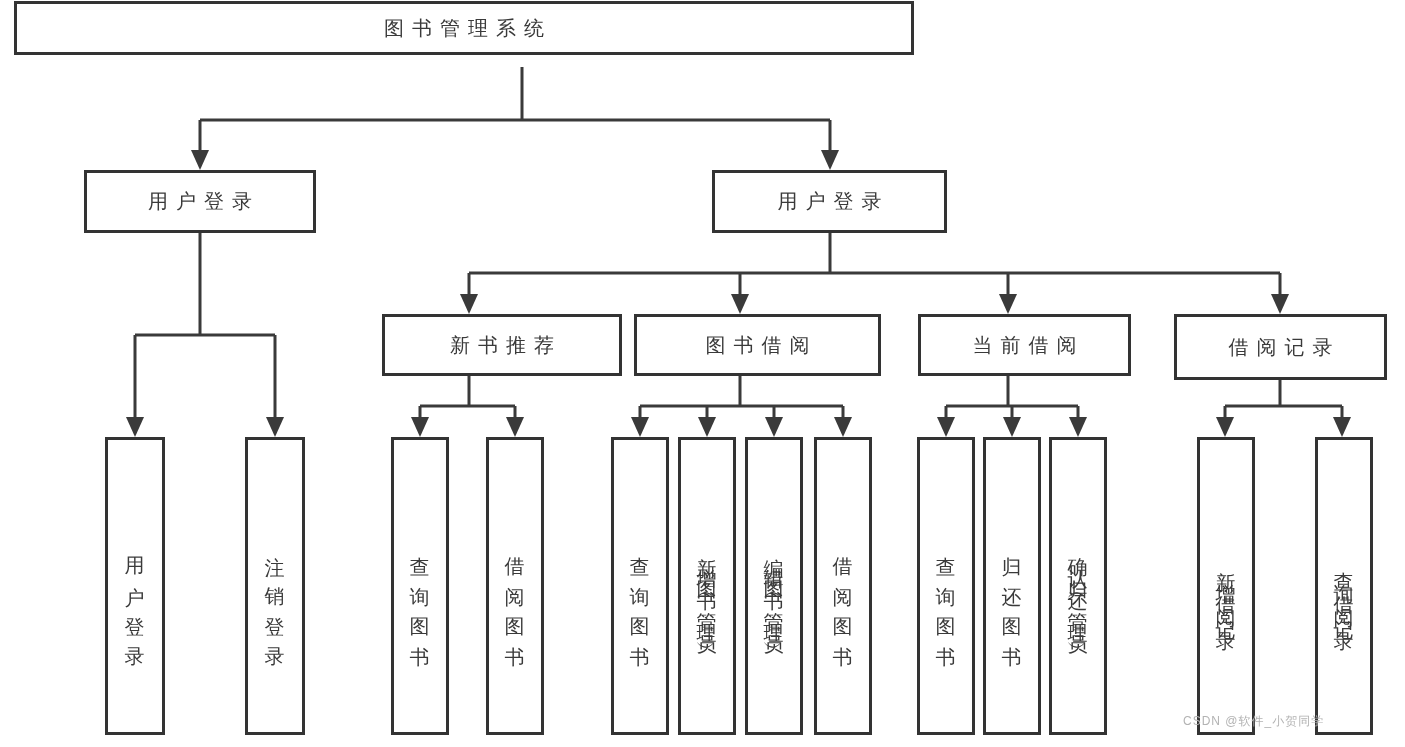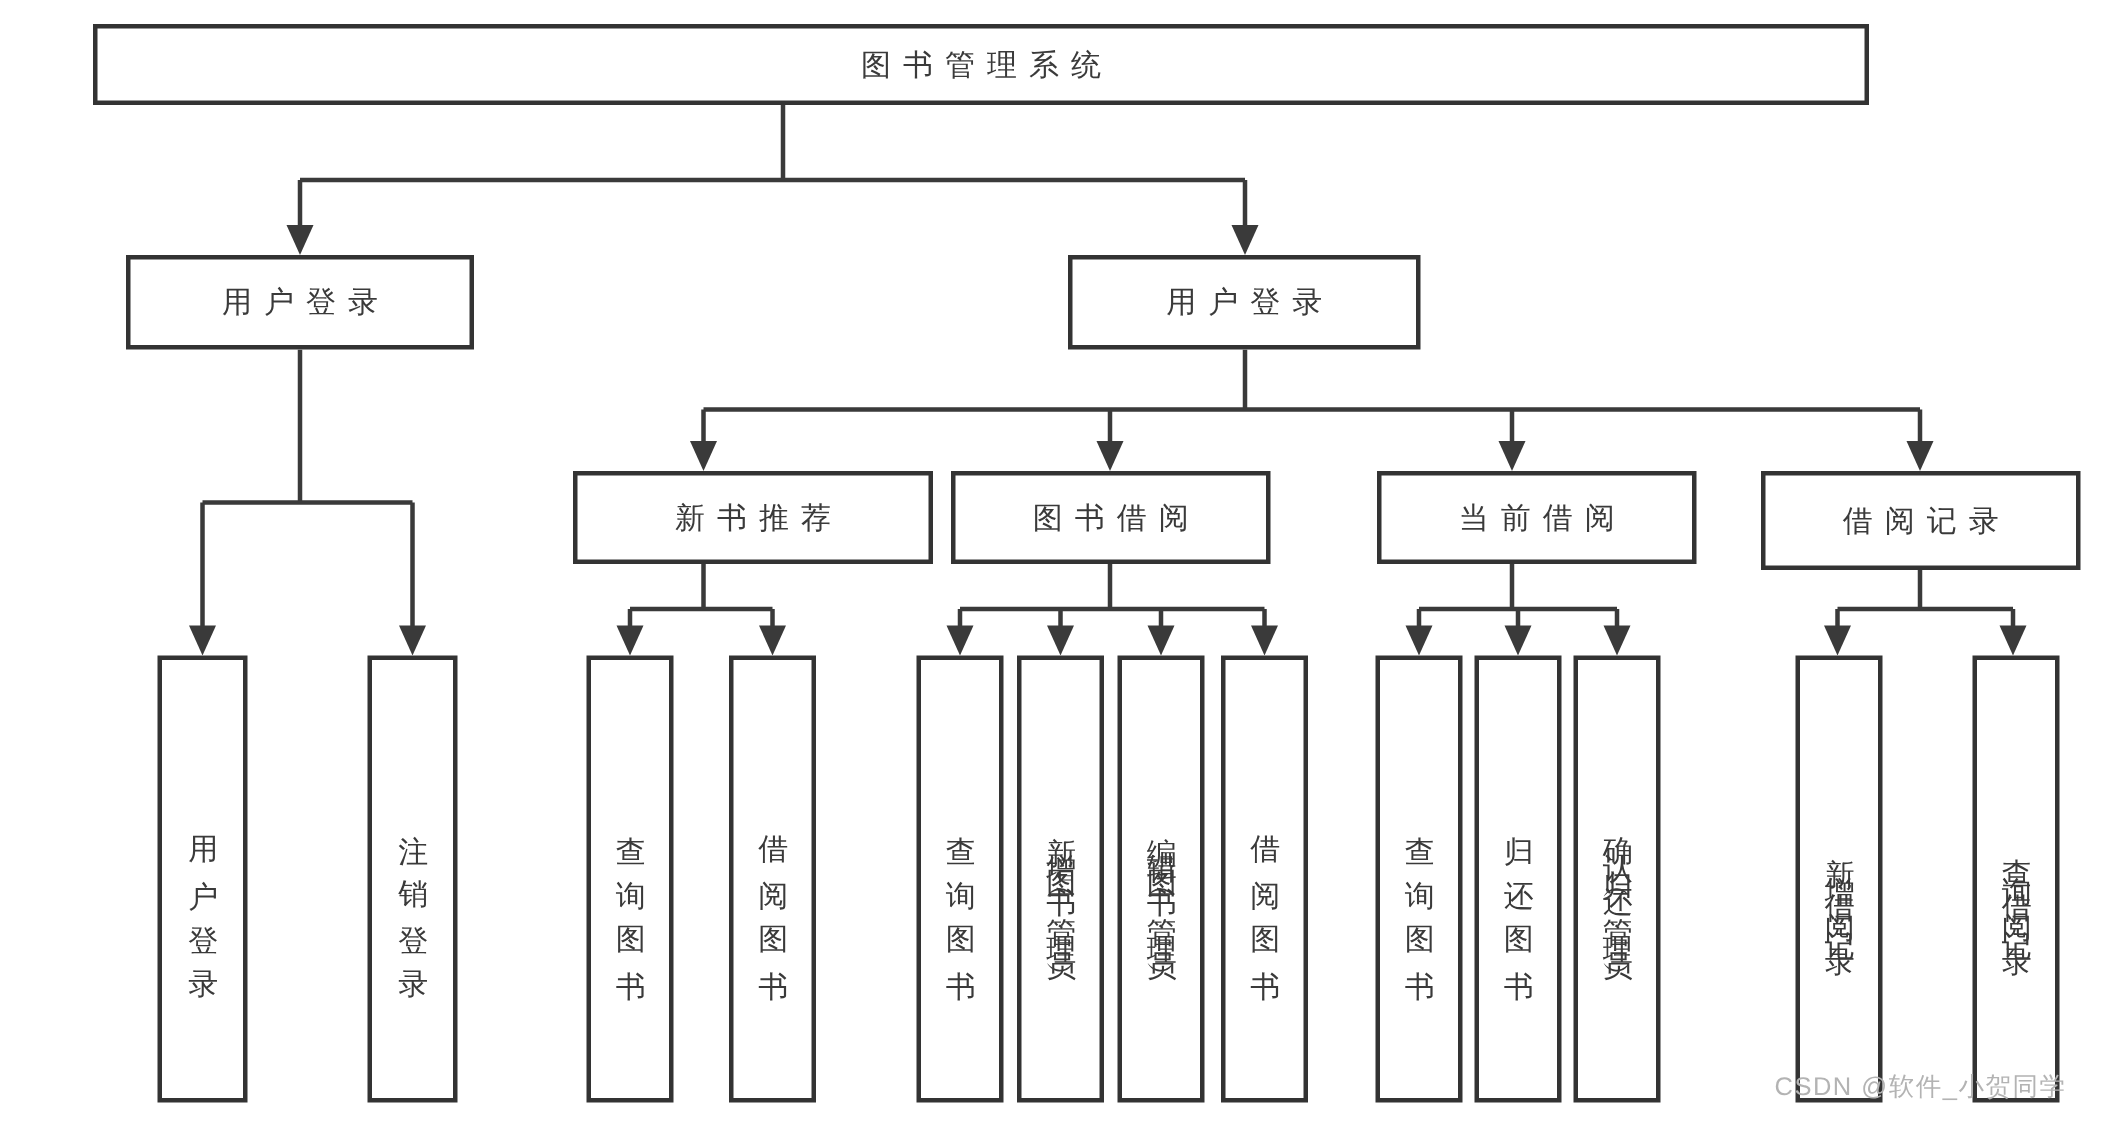--- a/index.html
+++ b/index.html
@@ -38,21 +38,21 @@
     line-height: 1;
     white-space: nowrap;
   }
   .ls4 { letter-spacing: 30px; transform: translateY(15px); }
   .ls6 { letter-spacing: 12px; transform: translateY(6px); }
   .ls9 { letter-spacing: 11px; transform: translateY(5px); }
   .watermark {
     position: absolute;
     left: 1183px;
     top: 713px;
-    font-size: 17px;
+    font-size: 12px;
     letter-spacing: 1px;
     color: #b3b3b3;
     white-space: nowrap;
   }
 </style>
 </head>
 <body>
 
 <div class="canvas">
 
@@ -92,35 +92,35 @@
       <path d="M1003 417 h18 l-9 20 z" fill="#3a3a3a"></path>
       <path d="M1069 417 h18 l-9 20 z" fill="#3a3a3a"></path>
     </g>
     <g>
       <path d="M1280 376 V406 M1225 406 H1342 M1225 406 V418 M1342 406 V418" fill="none" stroke="#3a3a3a" stroke-width="3"></path>
       <path d="M1216 417 h18 l-9 20 z" fill="#3a3a3a"></path>
       <path d="M1333 417 h18 l-9 20 z" fill="#3a3a3a"></path>
     </g>
   </svg>
 
-  <div class="box" style="left:14px; top:16px; width:1184px; height:54px;margin-left:48px;">
+  <div class="box" style="left:14px; top:1px; width:900px; height:54px;">
     <span class="hlabel">图书管理系统</span>
   </div>
 
   <div class="box" style="left:84px; top:170px; width:232px; height:63px;">
     <span class="hlabel">用户登录</span>
   </div>
   <div class="box" style="left:712px; top:170px; width:235px; height:63px;">
     <span class="hlabel">用户登录</span>
   </div>
 
   <div class="box" style="left:382px; top:314px; width:240px; height:62px;">
     <span class="hlabel">新书推荐</span>
   </div>
-  <div class="box" style="left:634px; top:314px; width:213px; height:62px;text-align:right;">
+  <div class="box" style="left:634px; top:314px; width:247px; height:62px;text-align:right;">
     <span class="hlabel">图书借阅</span>
   </div>
   <div class="box" style="left:902px; top:314px; width:213px; height:62px;margin-left:16px;">
     <span class="hlabel">当前借阅</span>
   </div>
   <div class="box" style="left:1174px; top:314px; width:213px; height:66px;">
     <span class="hlabel">借阅记录</span>
   </div>
 
   <div class="box" style="left:105px; top:437px; width:60px; height:298px;">

